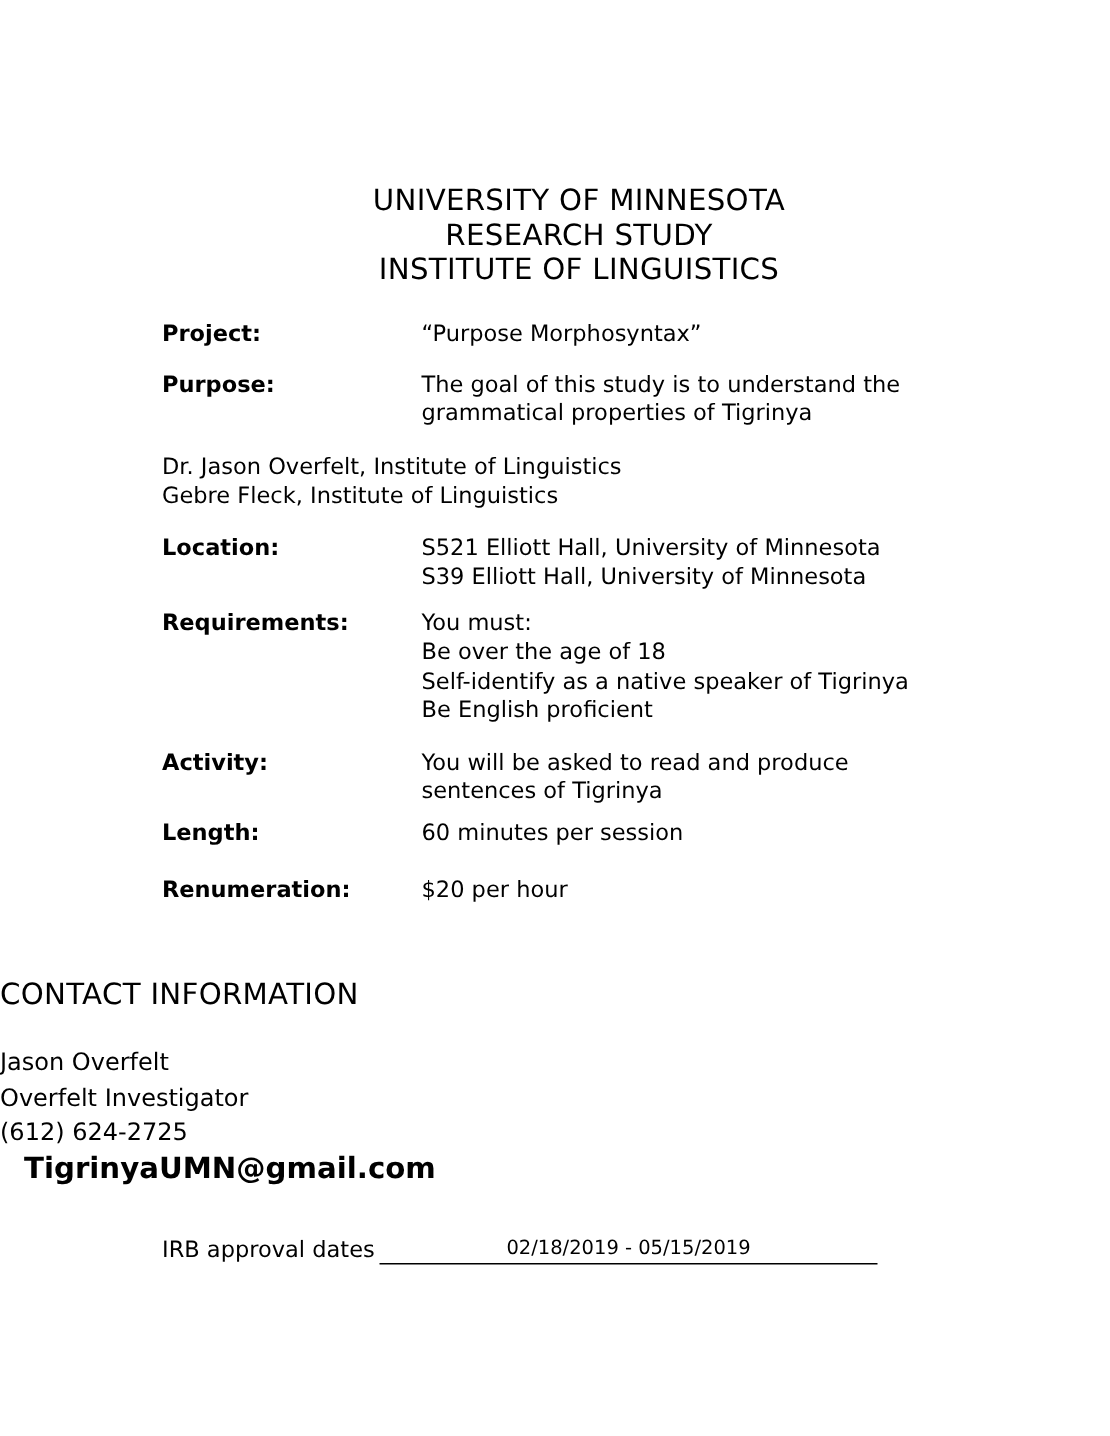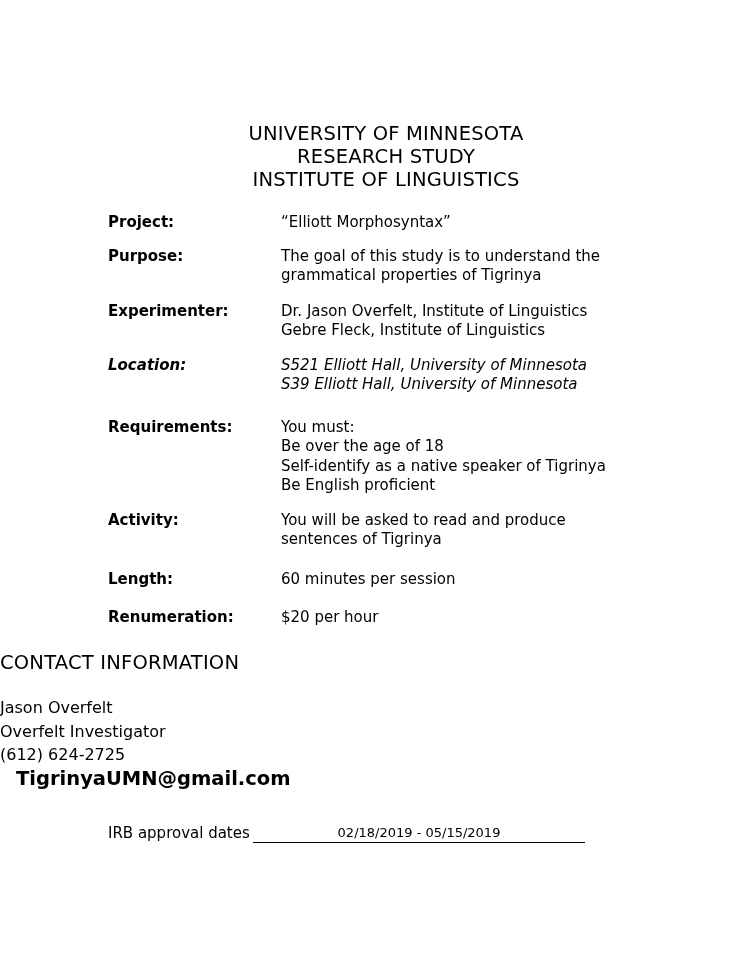--- a/index.html
+++ b/index.html
@@ -65,23 +65,23 @@
     line-height: 19.5px;
   }
   .field-value .vline {
     white-space: nowrap;
   }
 
   
   .row-project      { margin-bottom: 14px; }
   .row-purpose      { margin-bottom: 16px; }
   .row-experimenter { margin-bottom: 15px; }
-  .row-location     { margin-bottom: 23px; font-style: italic; }
+  .row-location     { margin-bottom: 11px; }
   .row-requirements { margin-bottom: 15px; }
-  .row-activity     { margin-bottom: 20px; }
+  .row-activity     { margin-bottom: 8px; }
   .row-length       { margin-bottom: 19px; }
   .row-renumeration { margin-bottom: 0; }
 
   
   .contact {
     position: absolute;
     left: 0;
     top: 651px;
     width: 740px;
     text-align: left;
@@ -151,34 +151,33 @@
     <div class="hline">UNIVERSITY OF MINNESOTA</div>
     <div class="hline">RESEARCH STUDY</div>
     <div class="hline">INSTITUTE OF LINGUISTICS</div>
   </div>
 
   <div class="fields">
 
     <div class="field-row row-project">
       <div class="field-label">Project:</div>
       <div class="field-value">
-        <div class="vline">“Elliott Morphosyntax”</div>
+        <div class="vline">“Purpose Morphosyntax”</div>
       </div>
     </div>
 
     <div class="field-row row-purpose">
       <div class="field-label">Purpose:</div>
       <div class="field-value">
         <div class="vline">The goal of this study is to understand the</div>
         <div class="vline">grammatical properties of Tigrinya</div>
       </div>
     </div>
 
     <div class="field-row row-experimenter">
-      <div class="field-label">Experimenter:</div>
       <div class="field-value">
         <div class="vline">Dr. Jason Overfelt, Institute of Linguistics</div>
         <div class="vline">Gebre Fleck, Institute of Linguistics</div>
       </div>
     </div>
 
     <div class="field-row row-location">
       <div class="field-label">Location:</div>
       <div class="field-value">
         <div class="vline">S521 Elliott Hall, University of Minnesota</div>

